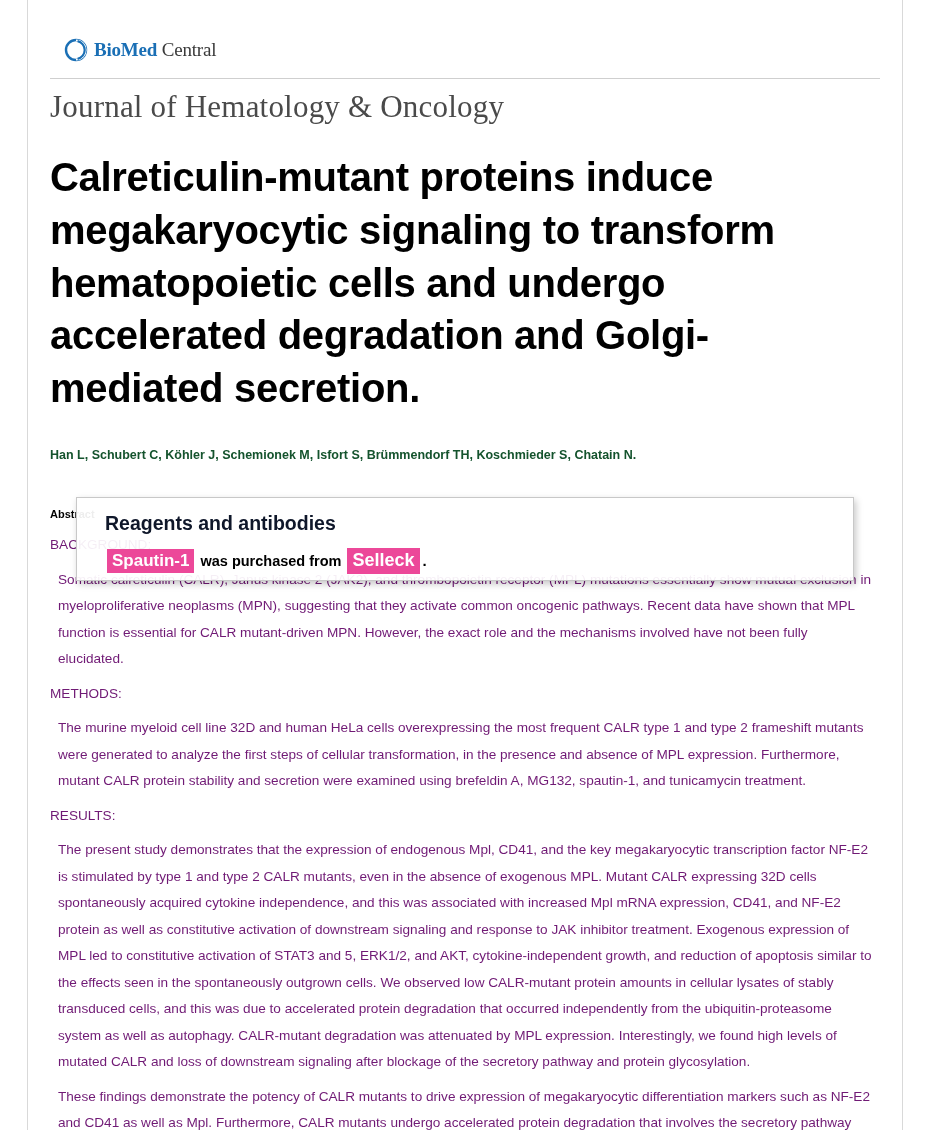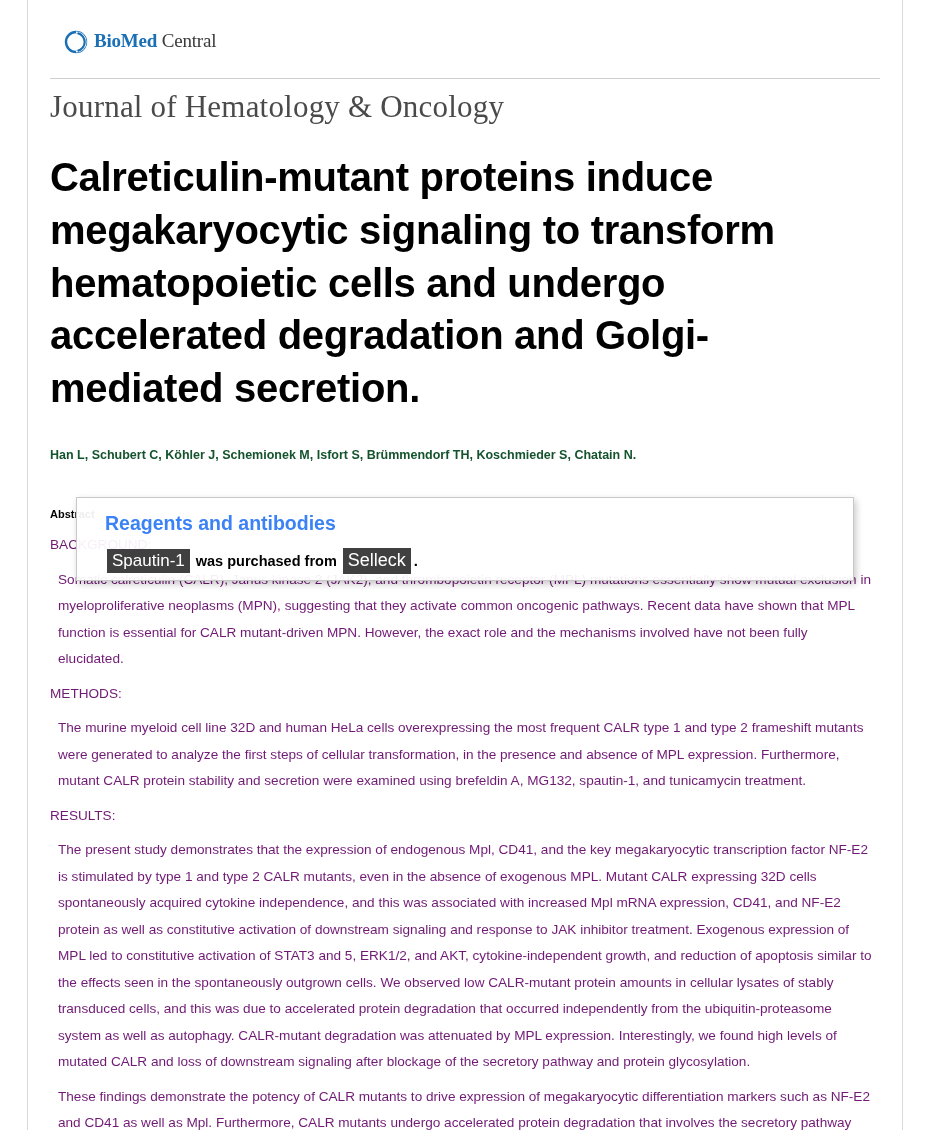--- a/index.html
+++ b/index.html
@@ -40,20 +40,21 @@
   }
   .content {
     position: absolute;
     left: 50px;
     top: 30px;
     width: 830px;
   }
   
   .logo-row {
     display: flex;
+    align-items: center;
     height: 40px;
     padding-left: 14px;
   }
   .logo-mark {
     width: 24px;
     height: 24px;
     margin-right: 6px;
     flex: none;
   }
   .logo-text {
@@ -130,37 +131,37 @@
     border: 1px solid #c8c8c8;
     box-shadow: 2px 3px 7px rgba(0,0,0,0.22);
     box-sizing: border-box;
   }
   .overlay-title {
     position: absolute;
     left: 28px;
     top: 14px;
     font-size: 19.5px;
     font-weight: bold;
-    color: #3b82f6;
+    color: #0f172a;
   }
   .overlay-line {
     position: absolute;
     left: 30px;
     top: 50px;
     font-size: 16px;
     font-weight: bold;
     color: #000;
     display: flex;
     align-items: center;
     white-space: nowrap;
   }
   .hl {
-    background: #404040;
+    background: #ec4899;
     color: #ffffff;
-    font-weight: normal;
+    font-weight: bold;
     padding: 1px 5px 2px 5px;
     display: inline-block;
     line-height: 1.25;
   }
   .hl-a { font-size: 17px; }
   .hl-b { font-size: 18px; }
   .plain-mid {
     padding: 0 6px;
     font-size: 14.5px;
   }

